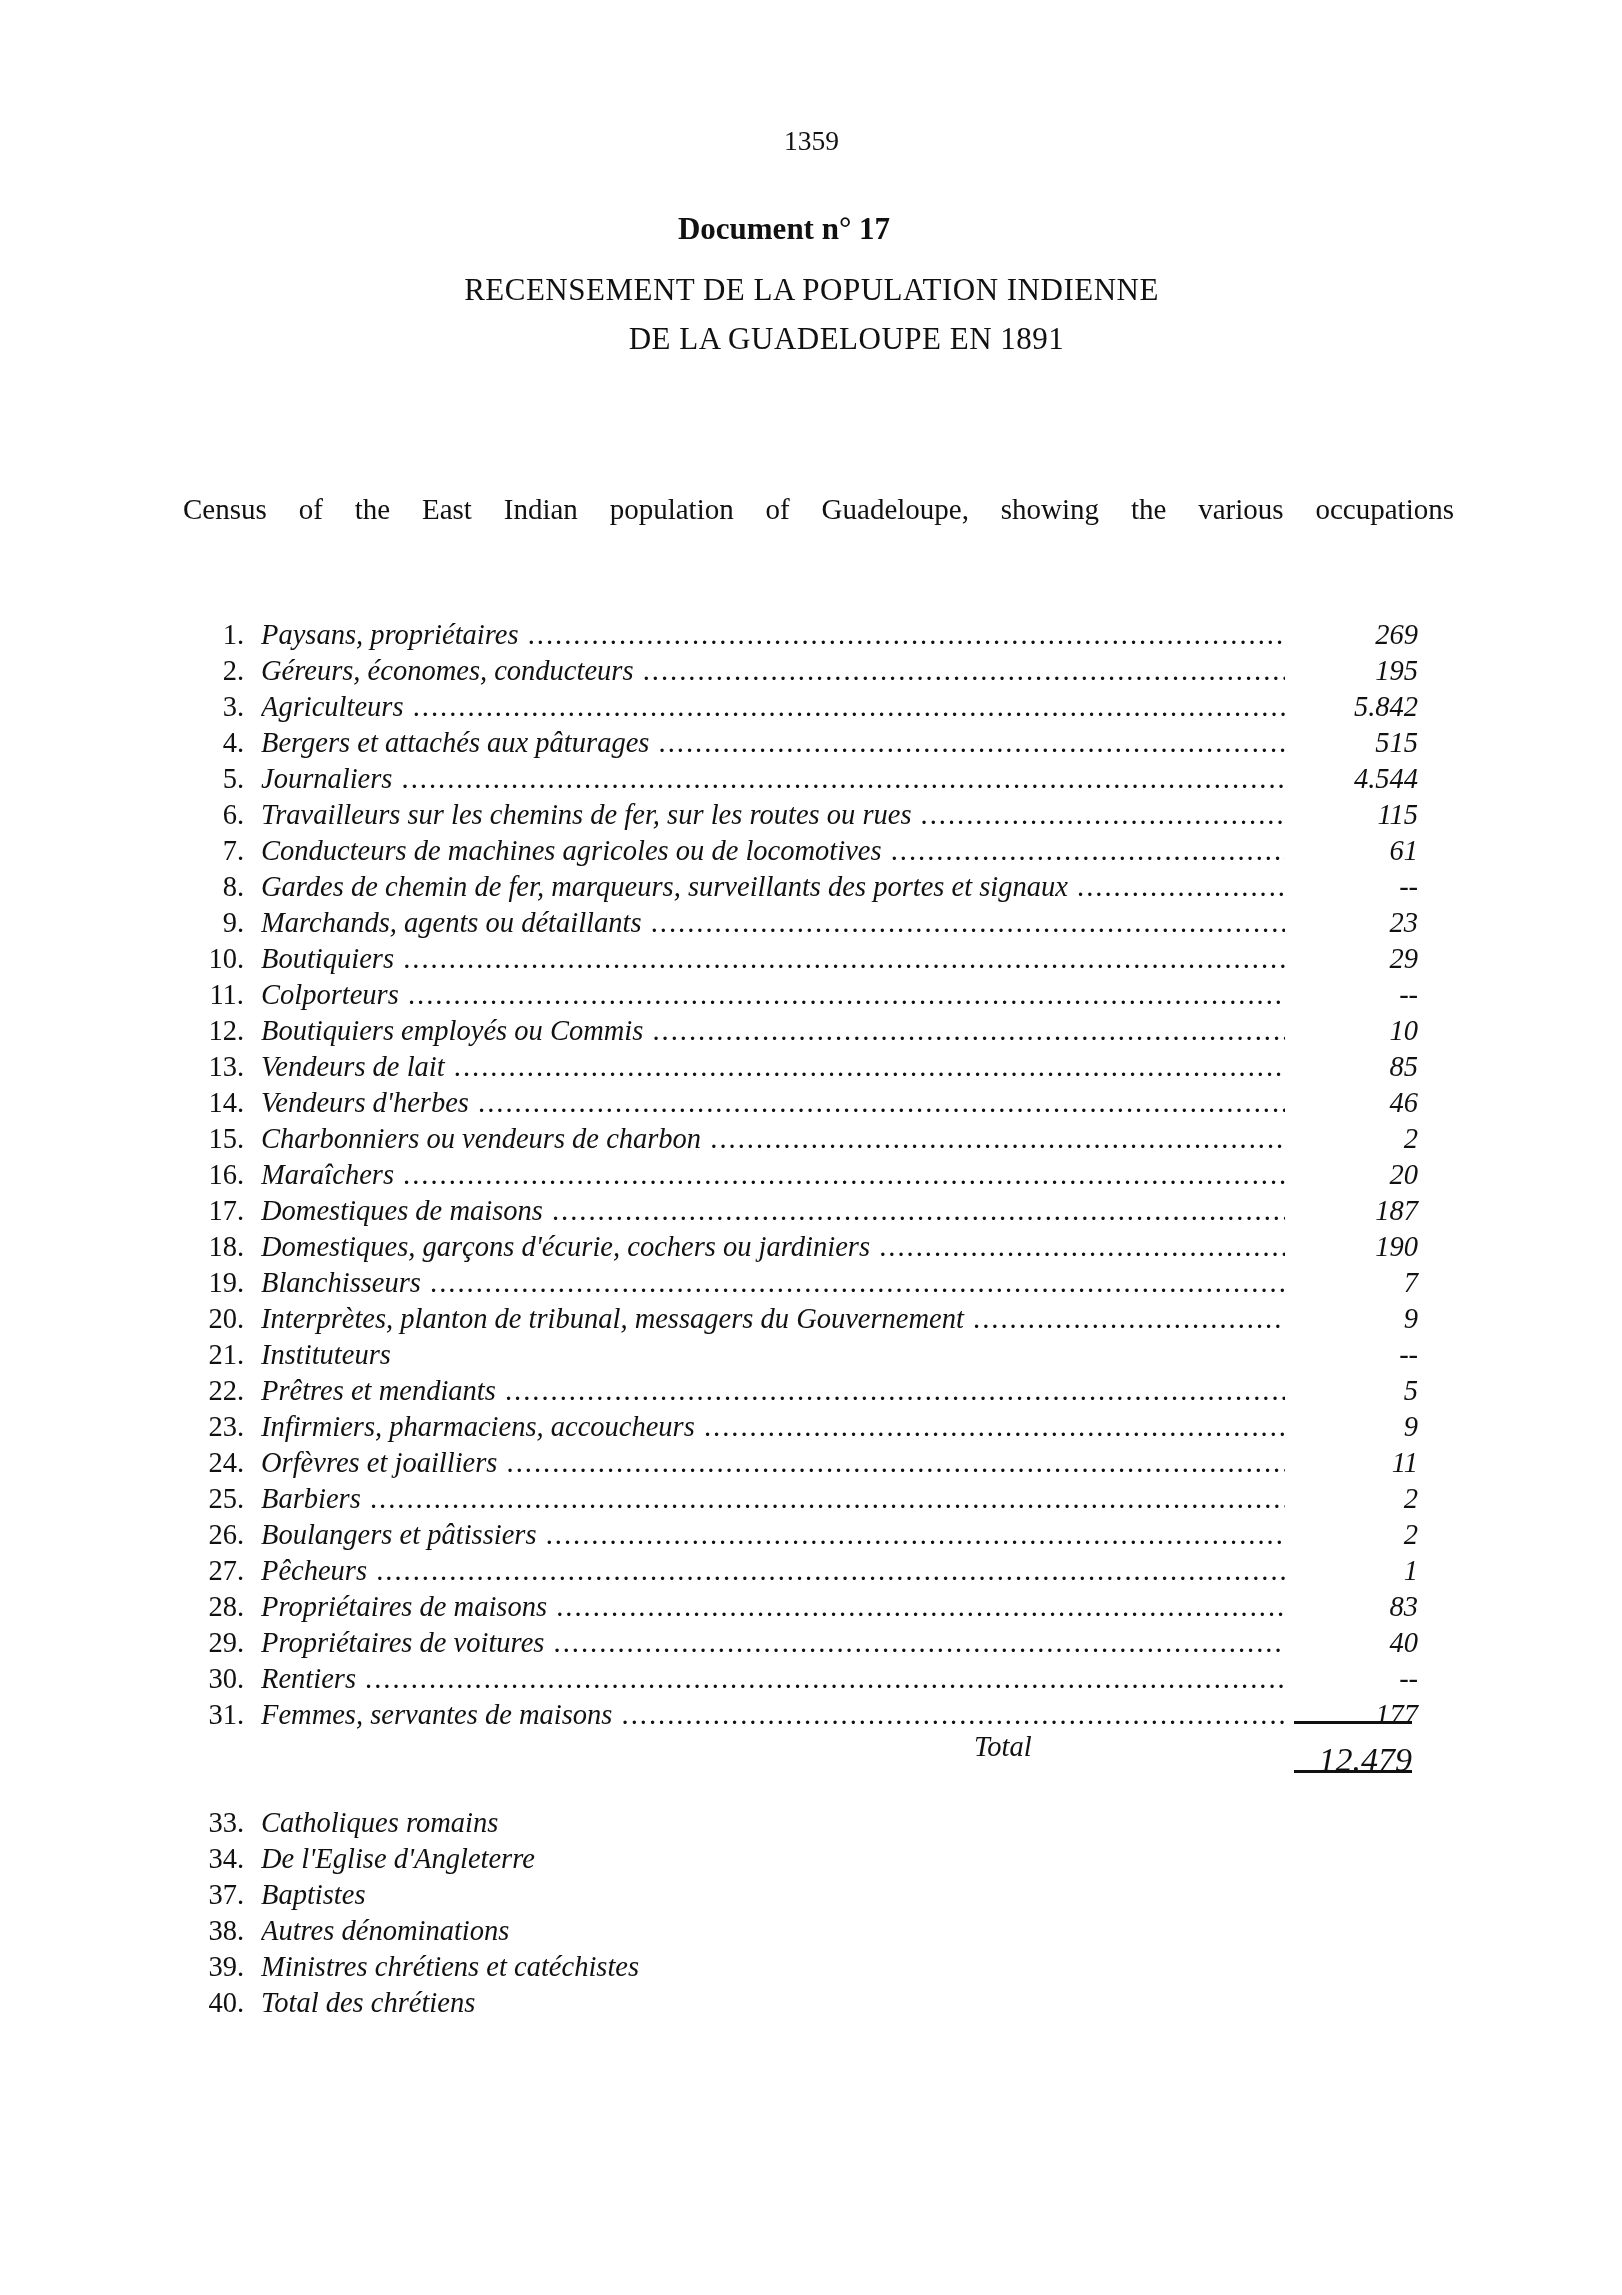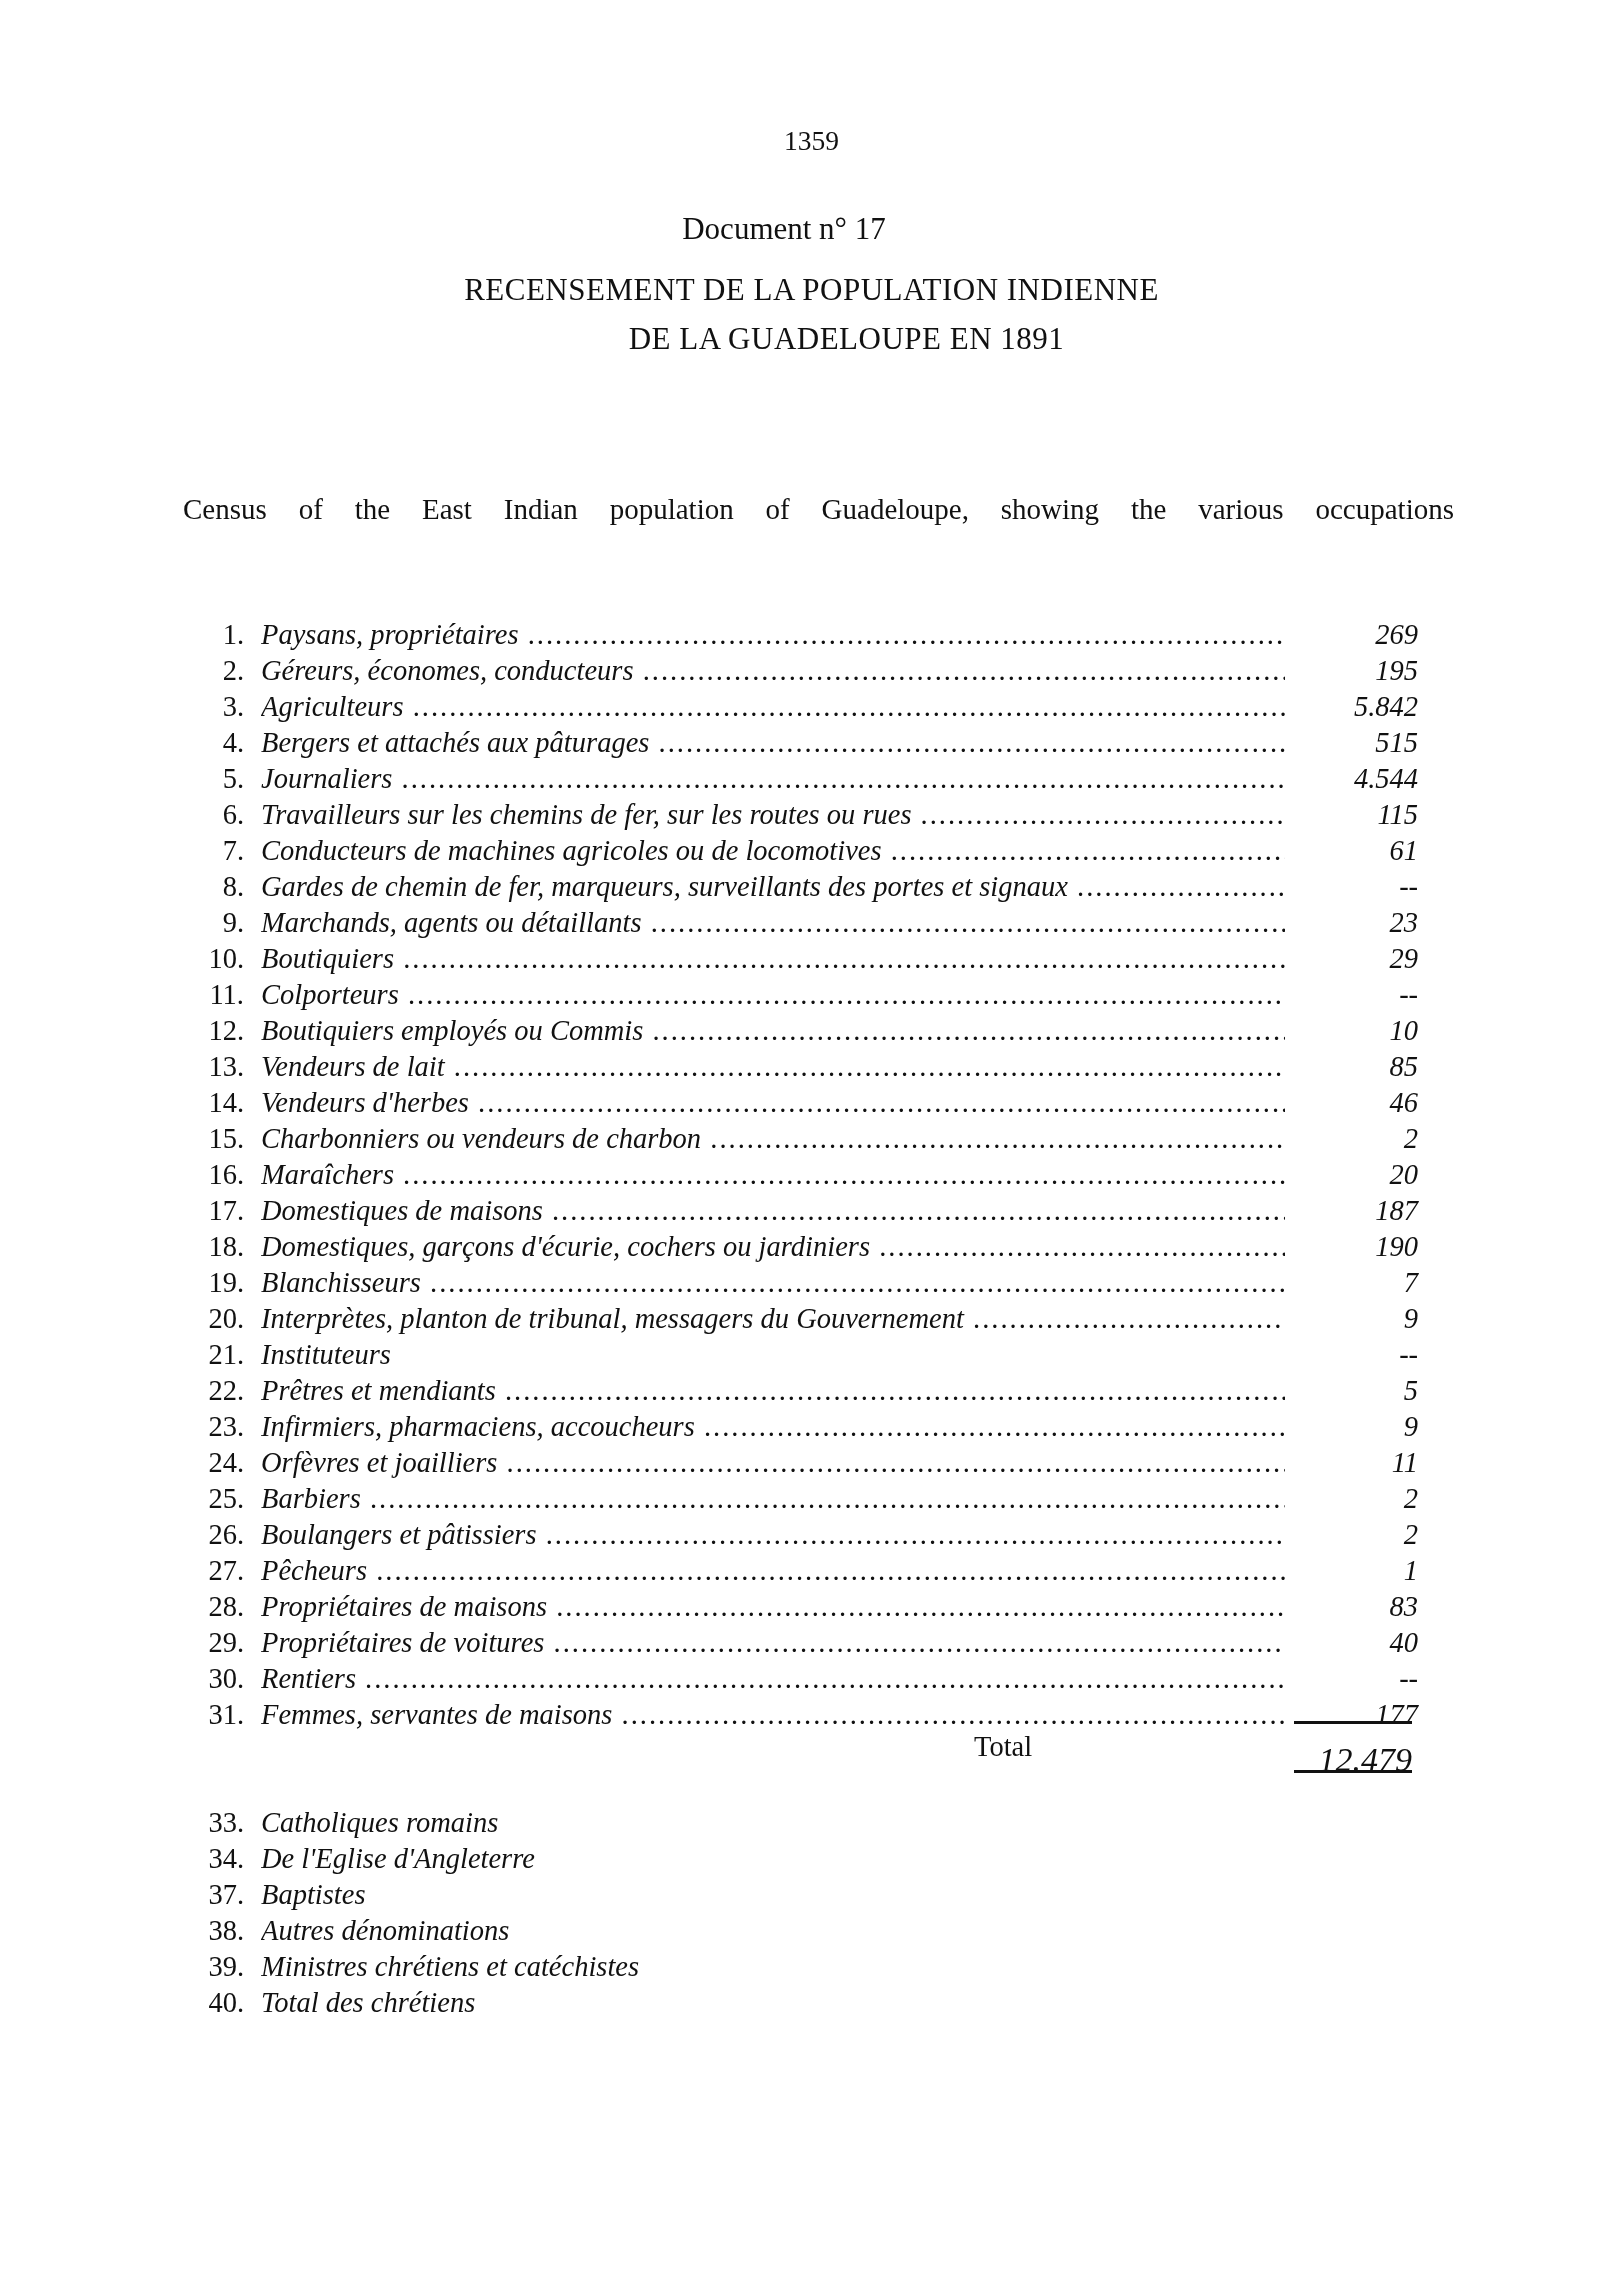--- a/index.html
+++ b/index.html
@@ -1,32 +1,32 @@
 <!DOCTYPE html>
 <html style="font-size:7.9px"><head>
 <meta charset="utf-8">
 <style>
   html, body { margin: 0; padding: 0; background: #ffffff; }
   body { width: 1623px; height: 2295px; position: relative; overflow: hidden; color: #111; font-family: "Liberation Serif", "DejaVu Serif", serif; }
   .abs { position: absolute; }
   .page-number { left: 0; width: 1623px; top: 125px; text-align: center; font-size: 27.5px; }
-  .doc-title { left: 0; width: 1568px; top: 211px; text-align: center; font-size: 31px; font-weight: normal; }
+  .doc-title { left: 0; width: 1568px; top: 211px; text-align: center; font-size: 31px; font-weight: bold; }
   .heading-line { left: 0; width: 1623px; text-align: center; font-size: 31px; letter-spacing: 0.5px; }
   .heading-1 { top: 260px; margin-top: 12px; }
   .heading-2 { top: 321px; padding-left: 35px; }
   .intro { left: 183px; width: 1271px; top: 491px; font-size: 29px; line-height: 37px; }
   .intro .l1 { text-align-last: justify; text-align: justify; display:block; }
   .rows { left: 186px; top: 617px; width: 1237px; }
   .row { position: relative; height: 36px; font-size: 28.5px; line-height: 36px; font-style: italic; }
   .row .num { position: absolute; left: 0; width: 58px; text-align: right; font-style: normal; }
   .row .label { position: absolute; left: 75px; right: 138px; white-space: nowrap; overflow: hidden; }
   .row .label .dots { letter-spacing: 2px; font-style: normal; }
   .row .value { position: absolute; right: 4.9px; width: 118px; text-align: right; }
   .total-rule { position: absolute; left: 1294px; width: 118px; height: 2.9px; background: #111; }
-  .total-label { position: absolute; left: 974px; top: 1731px; font-size: 28.5px; }
+  .total-label { position: absolute; left: 974px; top: 1731px; font-size: 28.5px; font-style: italic; }
   .total-value { position: absolute; right: 211px; top: 1741px; font-size: 34px; font-style: italic; }
   .religion { left: 186px; top: 1805px; width: 883px; }
   .religion .row .label { right: 0; font-style: italic; }
 </style>
 </head>
 <body>
 
 <div class="abs page-number">1359</div>
 <div class="abs doc-title">Document n° 17</div>
 <div class="abs heading-line heading-1">RECENSEMENT DE LA POPULATION INDIENNE</div>

